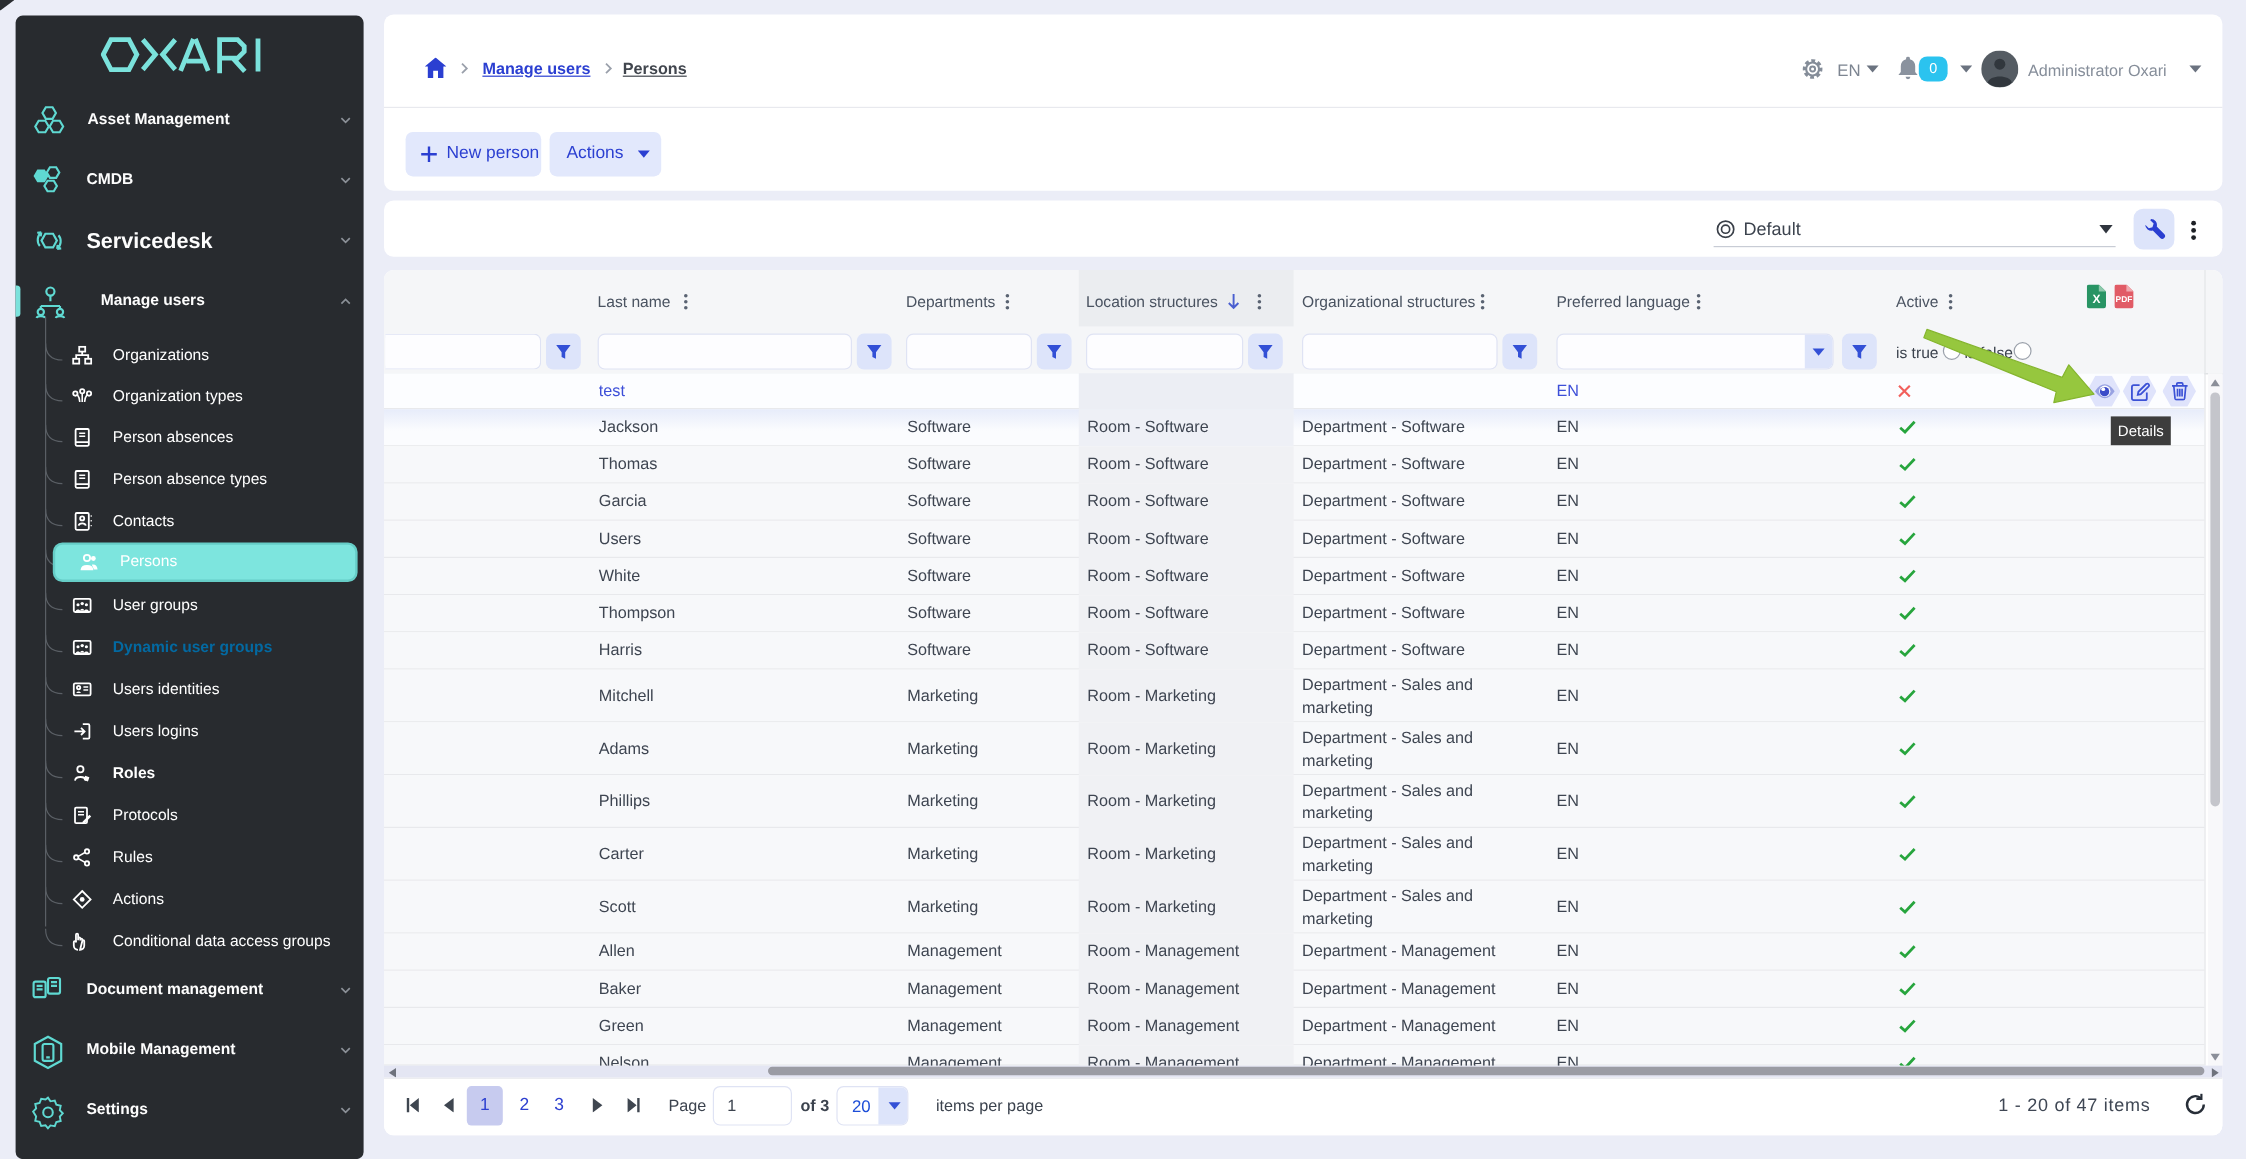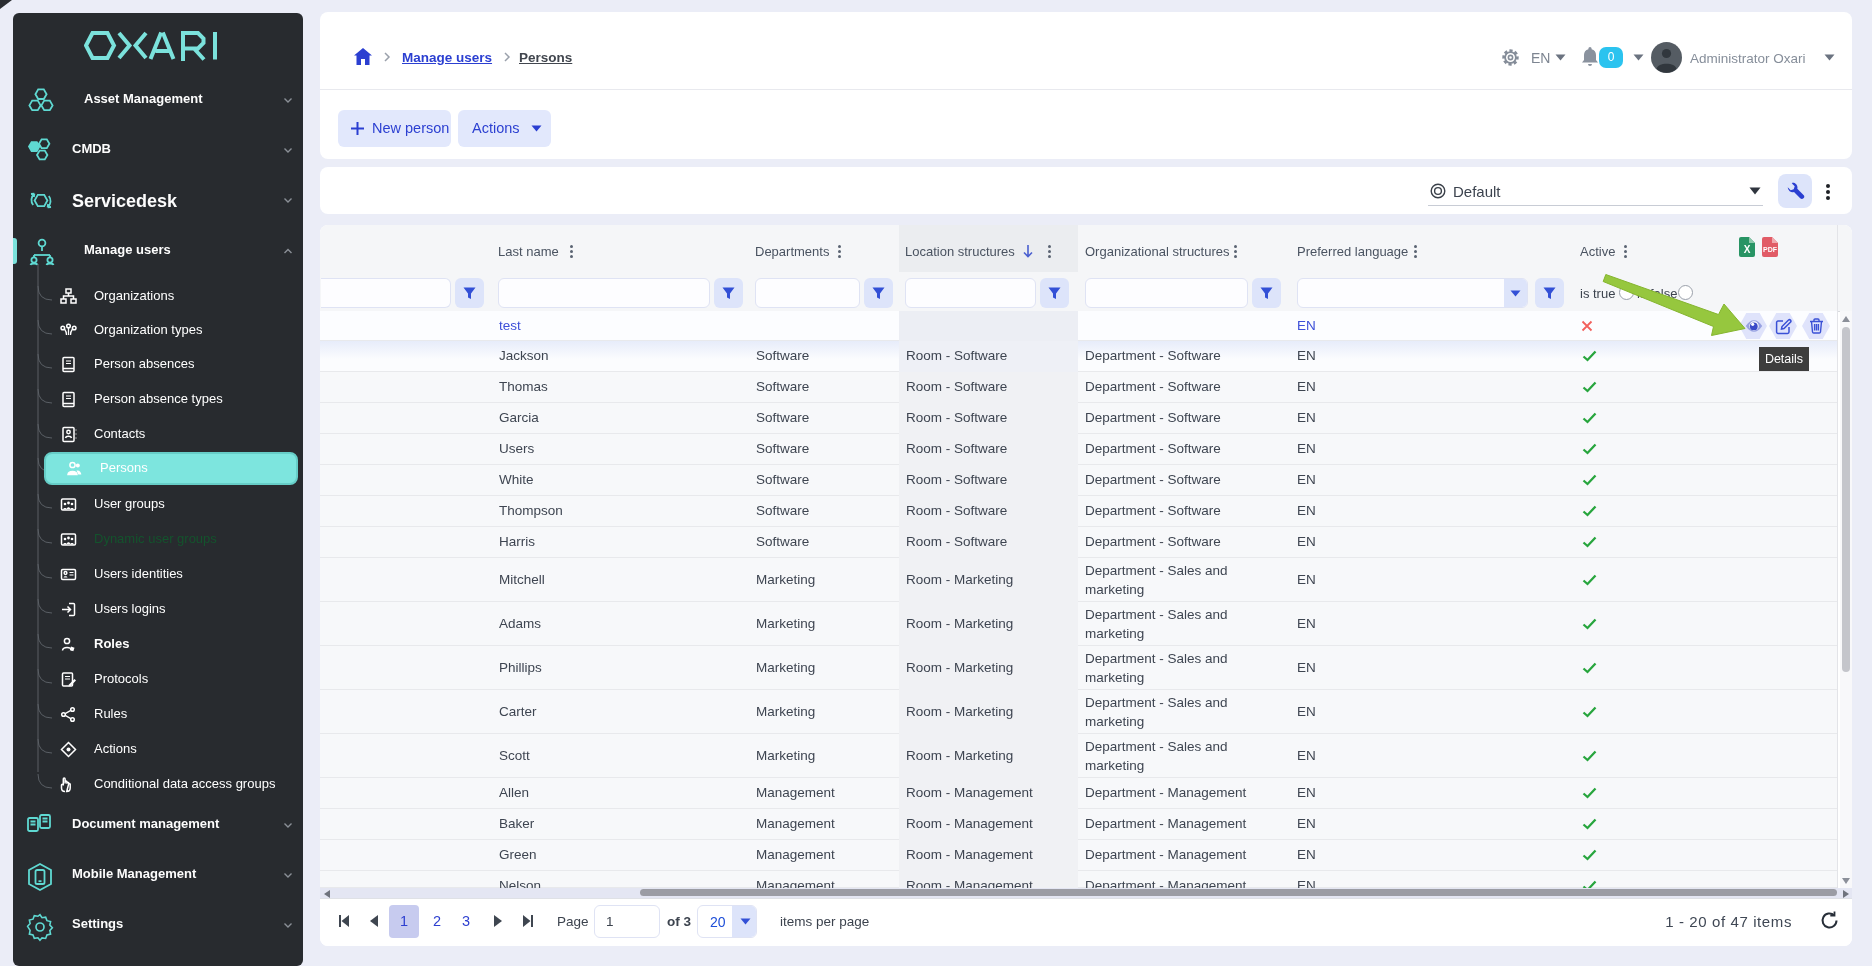--- a/index.html
+++ b/index.html
@@ -18,21 +18,21 @@
 <path d="M66.5 31 L77.2 4.5 M78.8 4.5 L89.5 31 M71.5 23 H87.5"></path>
 <path d="M99 33 V3 M99 5 H114 L119.5 10.5 V15 L114 20.5 H99 M110 20.5 L120 31.5"></path>
 <path d="M131 4 V31.5"></path>
 </g>
   </svg>
 <svg class="abs" style="left:27px;top:86px;" width="28" height="28" viewBox="0 0 28 28" stroke="#5fd9d2" fill="none" stroke-width="1.8">
 <path d="M11.2 3.4 h5.6 l2.8 4.8 -2.8 4.8 h-5.6 l-2.8 -4.8 Z"></path>
 <path d="M5.2 14.6 h5.6 l2.8 4.8 -2.8 4.8 H5.2 l-2.8 -4.8 Z"></path>
 <path d="M17.2 14.6 h5.6 l2.8 4.8 -2.8 4.8 h-5.6 l-2.8 -4.8 Z"></path>
   </svg>
-<div class="abs" style="left:84px;top:91px;font-size:13px;font-weight:bold;color:#fdfdfd;">Asset Management</div>
+<div class="abs" style="left:73px;top:91px;font-size:13px;font-weight:bold;color:#fdfdfd;">Asset Management</div>
 <svg class="abs" style="left:283px;top:97px;" width="10" height="7" viewBox="0 0 10 7">
     <path d="M1.5 1.5 L5 5 L8.5 1.5" stroke="#8b9097" stroke-width="1.4" fill="none"></path>
   </svg>
 <svg class="abs" style="left:27px;top:136px;" width="28" height="28" viewBox="0 0 28 28" stroke="#5fd9d2" fill="none" stroke-width="1.8">
 <path d="M4.6 6.2 h5.2 l2.6 4.4 -2.6 4.4 H4.6 L2 10.6 Z" fill="#5fd9d2"></path>
 <path d="M14.6 3.4 h5.2 l2.6 4.4 -2.6 4.4 h-5.2 L12 7.8 Z"></path>
 <path d="M12.6 14.6 h5.2 l2.6 4.4 -2.6 4.4 h-5.2 L10 19 Z"></path>
   </svg>
 <div class="abs" style="left:72px;top:141px;font-size:13px;font-weight:bold;color:#fdfdfd;">CMDB</div>
 <svg class="abs" style="left:283px;top:147px;" width="10" height="7" viewBox="0 0 10 7">
@@ -128,21 +128,21 @@
     <path d="M3 13.5 c0.3-2 3.7-2 4 0 M6.7 13 c0.4-2.4 3.2-2.4 3.6 0 M10 13.5 c0.3-2 3.7-2 4 0" fill="#fff" stroke="none"></path>
   </svg>
 <div class="abs" style="left:94px;top:496px;font-size:13px;color:#fff;">User groups</div>
 <svg class="abs" style="left:60px;top:531px;" width="17" height="17" viewBox="0 0 17 17" stroke="#fff" fill="none" stroke-width="1.5">
     <rect x="1.5" y="3" width="14" height="11" rx="1.2"></rect>
     <circle cx="5" cy="8" r="1.3" fill="#fff" stroke="none"></circle>
     <circle cx="8.5" cy="7" r="1.4" fill="#fff" stroke="none"></circle>
     <circle cx="12" cy="8" r="1.3" fill="#fff" stroke="none"></circle>
     <path d="M3 13.5 c0.3-2 3.7-2 4 0 M6.7 13 c0.4-2.4 3.2-2.4 3.6 0 M10 13.5 c0.3-2 3.7-2 4 0" fill="#fff" stroke="none"></path>
   </svg>
-<div class="abs" style="left:94px;top:531px;font-size:13px;color:#14532d;">Dynamic user groups</div>
+<div class="abs" style="left:94px;top:531px;font-size:13px;color:#0369a1;font-weight:bold;">Dynamic user groups</div>
 <svg class="abs" style="left:60px;top:566px;" width="17" height="17" viewBox="0 0 17 17" stroke="#fff" fill="none" stroke-width="1.5">
     <rect x="1.5" y="3.5" width="14" height="10" rx="1.2"></rect>
     <circle cx="5.5" cy="7" r="1.4"></circle>
     <path d="M3.5 11.5 c0.3-1.8 3.7-1.8 4 0" fill="#fff" stroke="none"></path>
     <path d="M9.5 6.5 h4 M9.5 9 h4" stroke-width="1.2"></path>
   </svg>
 <div class="abs" style="left:94px;top:566px;font-size:13px;color:#fff;">Users identities</div>
 <svg class="abs" style="left:60px;top:601px;" width="17" height="17" viewBox="0 0 17 17" stroke="#fff" fill="none" stroke-width="1.5">
     <path d="M9 2.5 h4.5 a1 1 0 0 1 1 1 v10 a1 1 0 0 1-1 1 H9"></path>
     <path d="M2 8.5 h8 M7.5 5.5 l3 3 -3 3"></path>

